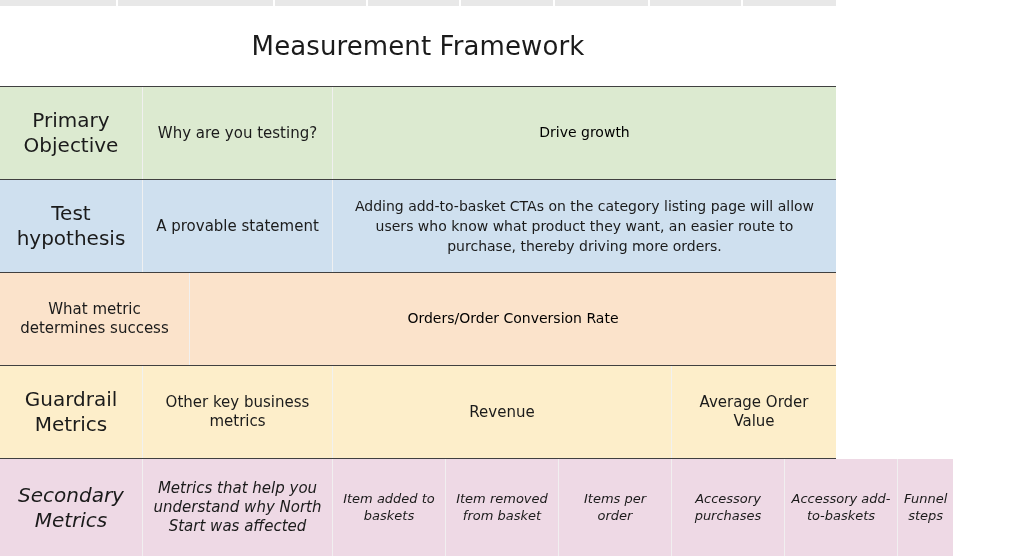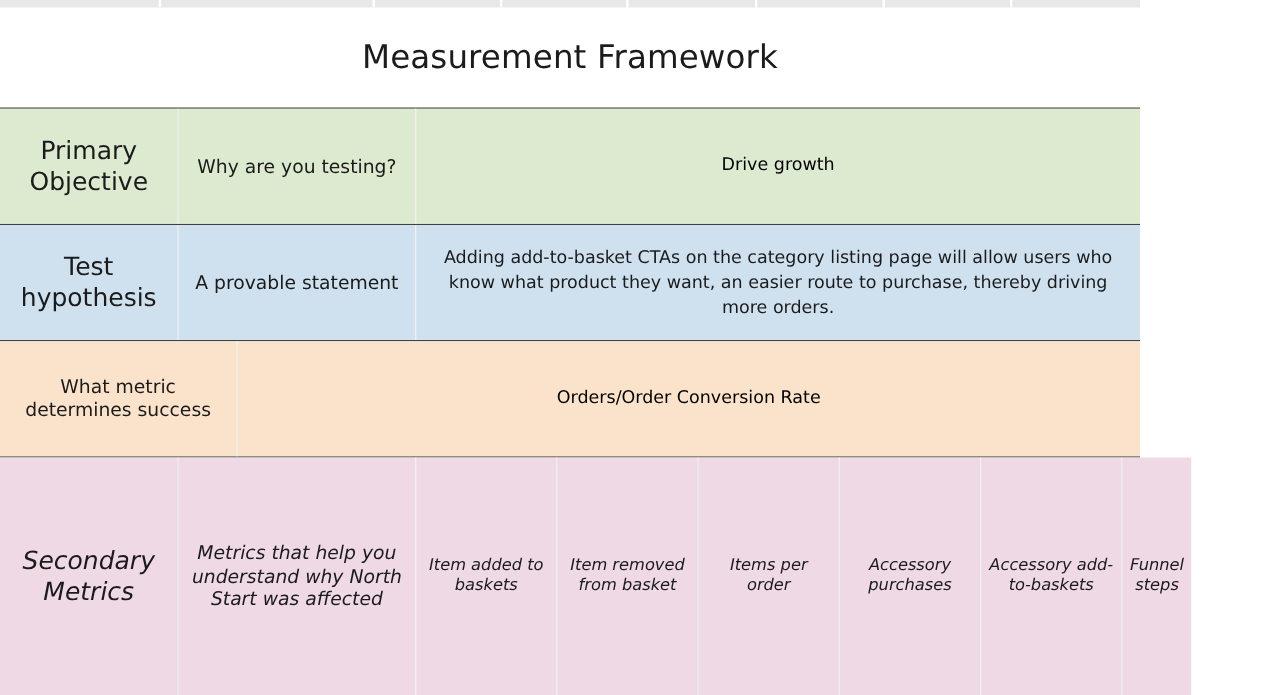--- a/index.html
+++ b/index.html
@@ -5,21 +5,21 @@
   html,body{margin:0;padding:0;}
   body{
     width:1012px;height:556px;
     background:#ffffff;
     font-family:"DejaVu Sans","Liberation Sans",sans-serif;
     color:#202124;
     overflow:hidden;
   }
   .sheet{
     position:relative;
-    width:912px;height:556px;
+    width:836px;height:556px;
     box-sizing:border-box;
     display:flex;flex-direction:column;
   }
 
   
   .top-strip{
     display:flex;
     height:7px;
     width:100%;
     background:#ffffff;
@@ -159,20 +159,26 @@
     <div class="cell c-label">Test hypothesis</div>
     <div class="cell c-desc">A provable statement</div>
     <div class="cell c-statement">Adding add-to-basket CTAs on the category listing page will allow users who know what product they want, an easier route to purchase, thereby driving more orders.</div>
   </div>
 
   <div class="row r-peach">
     <div class="cell c-desc">What metric determines success</div>
     <div class="cell c-main">Orders/Order Conversion Rate</div>
   </div>
 
+  <div class="row r-yellow">
+    <div class="cell c-label">Guardrail Metrics</div>
+    <div class="cell c-desc">Other key business metrics</div>
+    <div class="cell c-half">Revenue</div>
+    <div class="cell c-half wide">Average Order Value</div>
+  </div>
 
   <div class="row r-pink">
     <div class="cell c-label">Secondary Metrics</div>
     <div class="cell c-desc">Metrics that help you understand why North Start was affected</div>
     <div class="cell c-small">Item added to baskets</div>
     <div class="cell c-small">Item removed from basket</div>
     <div class="cell c-small">Items per order</div>
     <div class="cell c-small">Accessory purchases</div>
     <div class="cell c-small">Accessory add-to-baskets</div>
     <div class="cell c-small last">Funnel steps</div>

